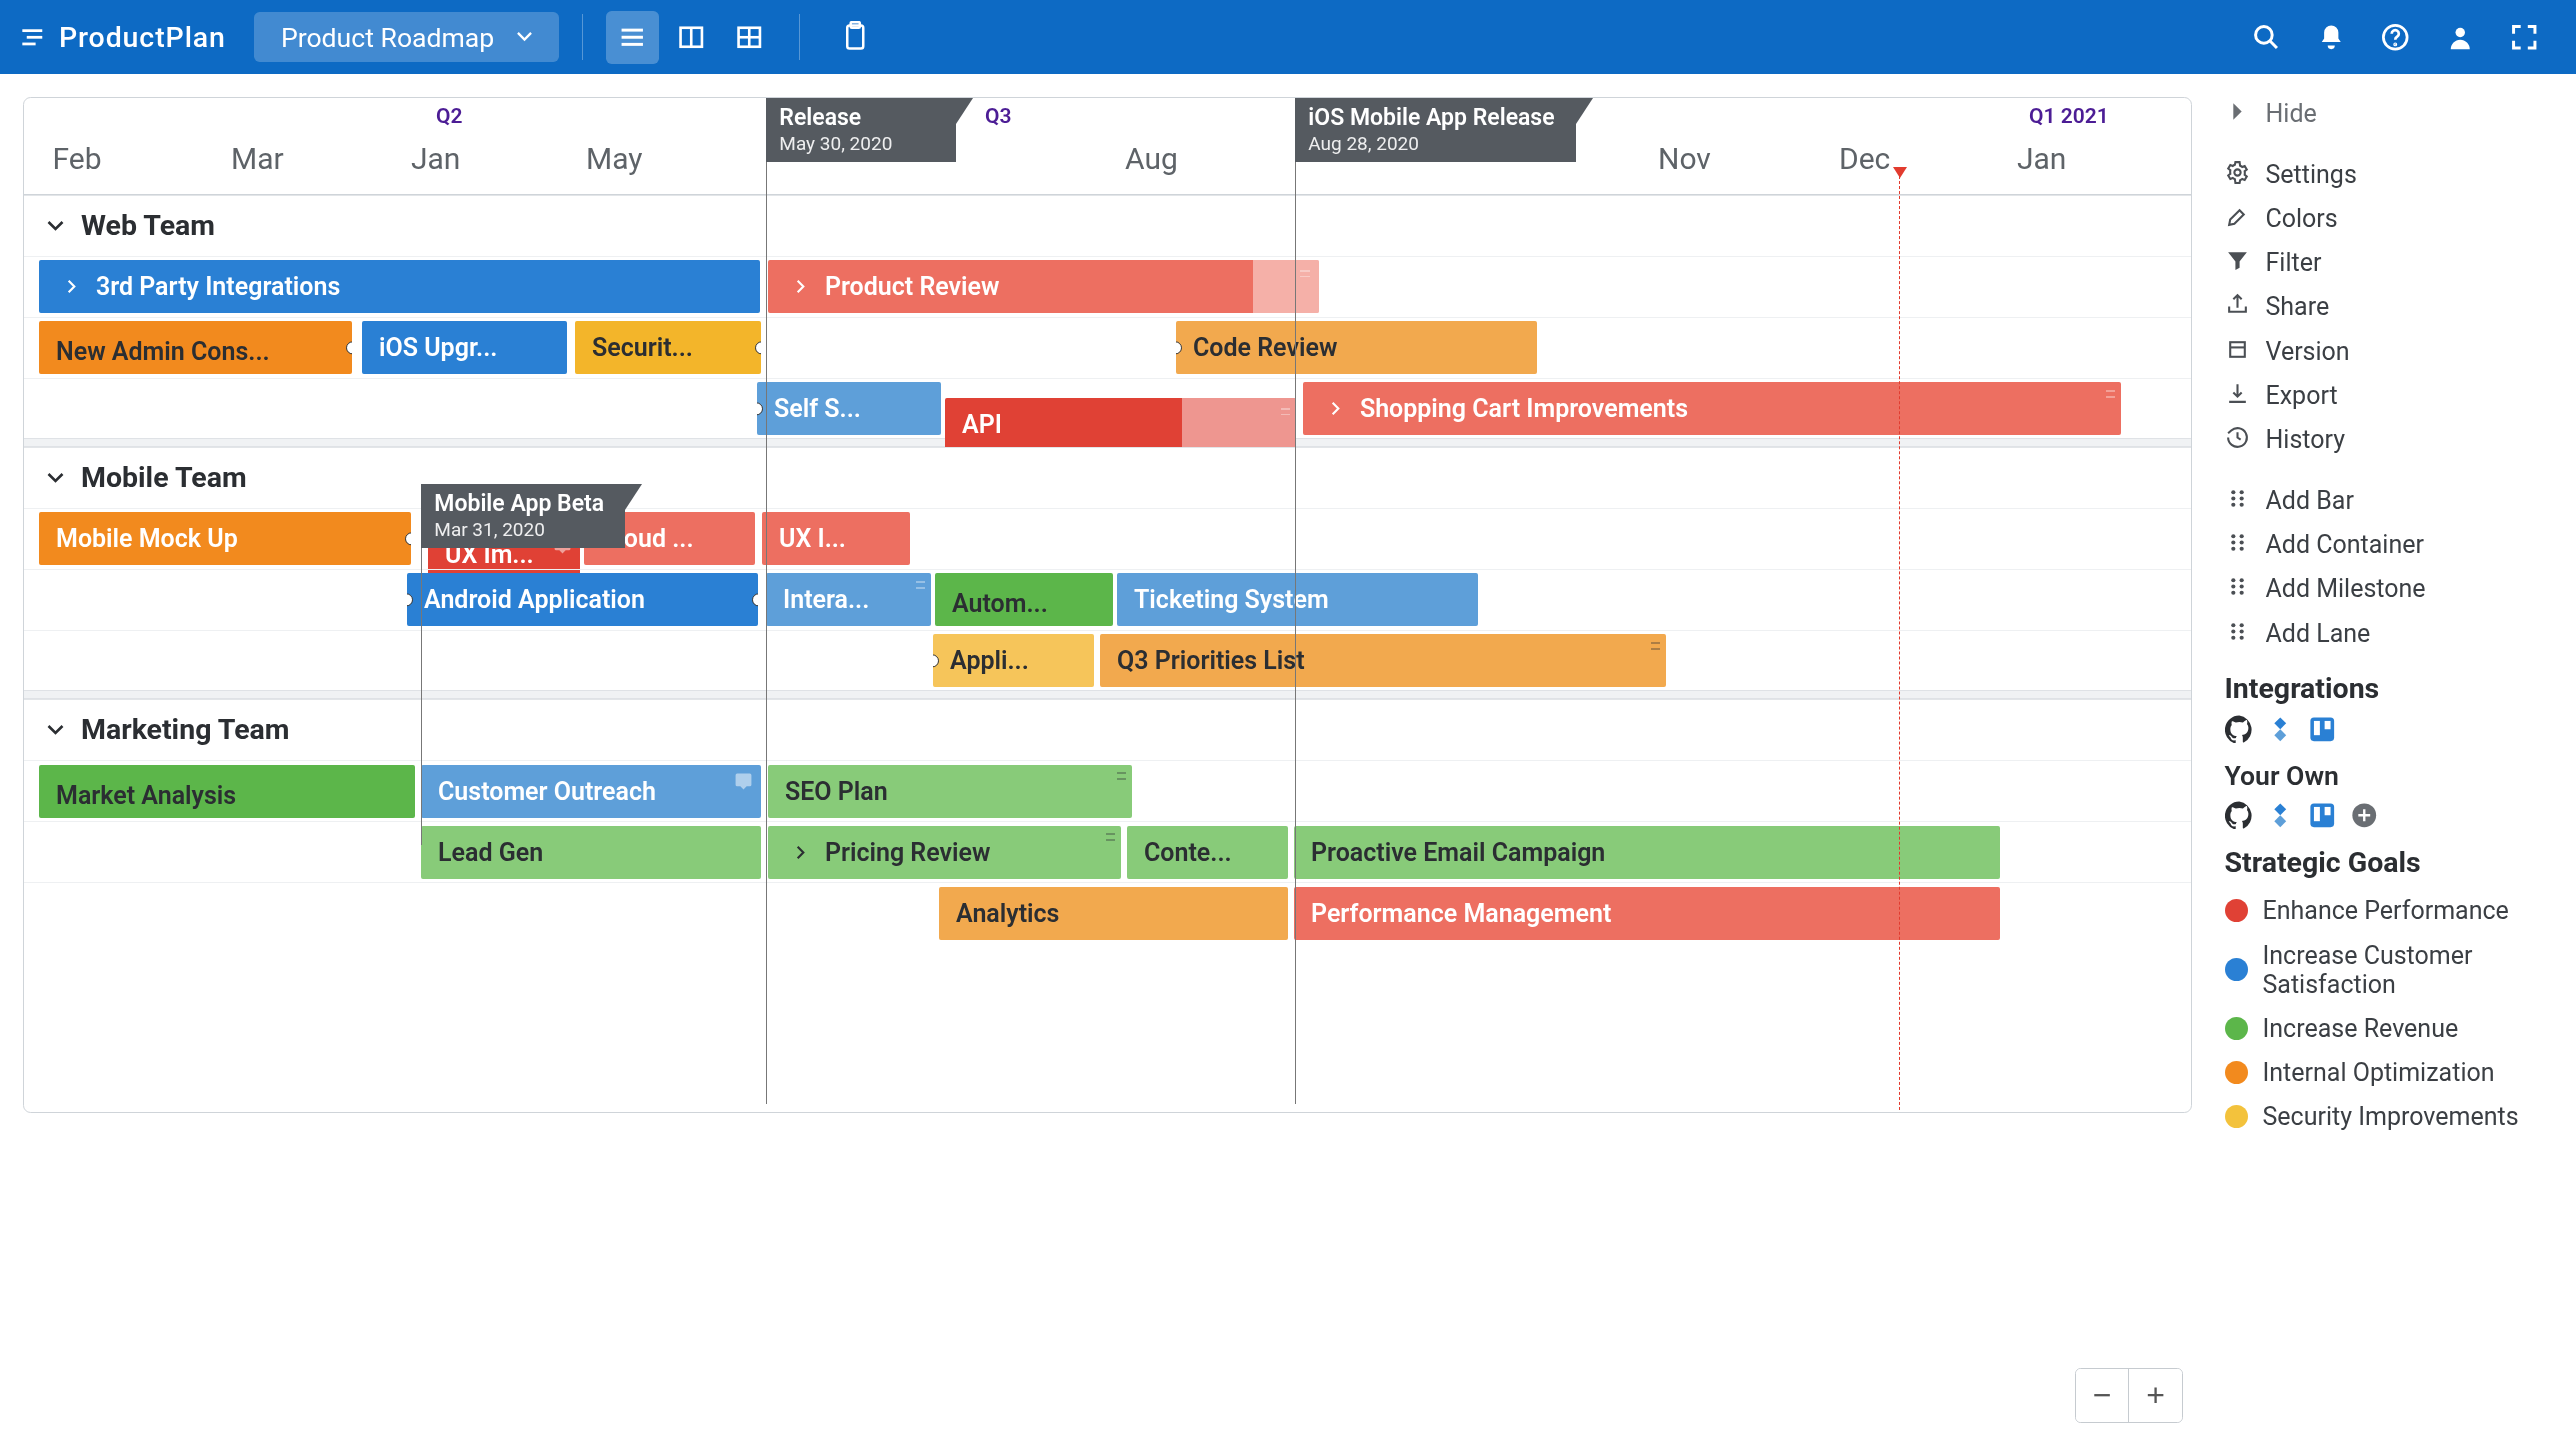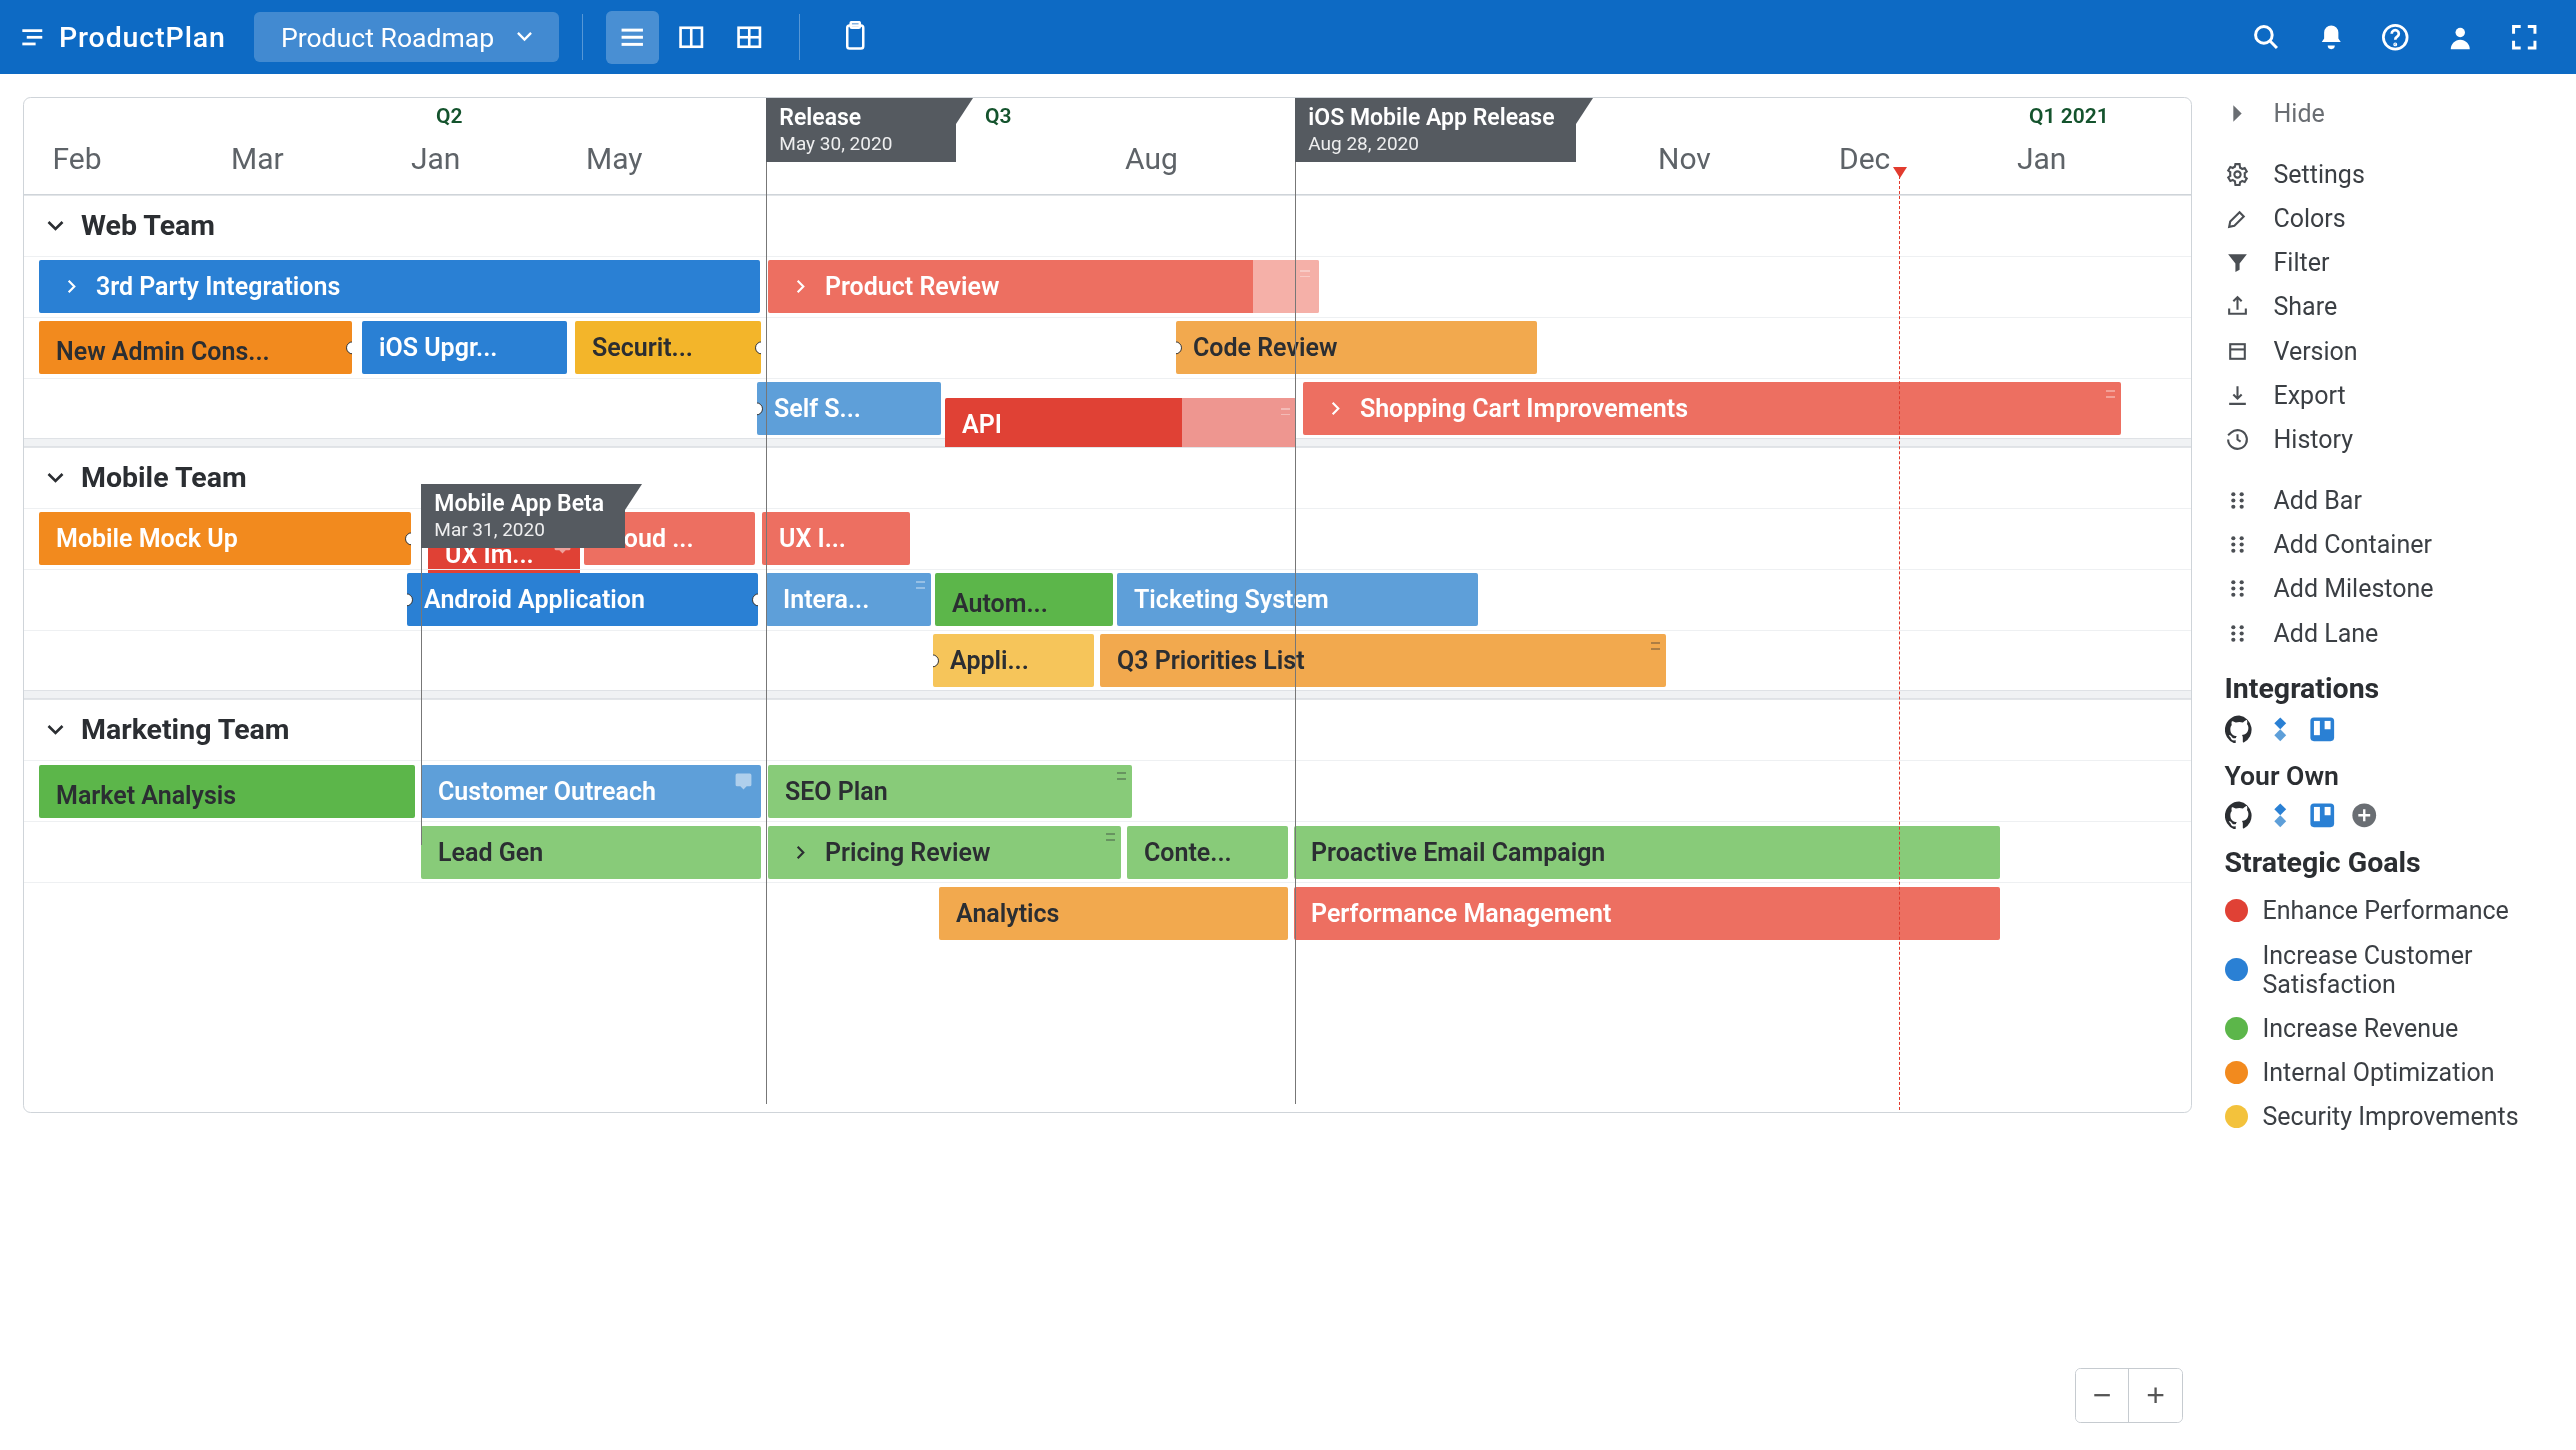--- a/index.html
+++ b/index.html
@@ -57,32 +57,32 @@
   overflow:hidden;
   height:1016px;
 }
 
 .side {
   width:361px;
   padding:17px 28.5px 17px 9.5px;
   font-size:25px;
   color:#3b3f44;
 }
-.side-line { display:flex; align-items:center; gap:24px; padding:7.6px 0; cursor:pointer; }
+.side-line { display:flex; gap:16px; padding:7.6px 0; cursor:pointer; }
 .side-line svg, .side-line .ico { width:25px; height:25px; flex-shrink:0; color:#4b4f54; }
 .side-hr { height:17px; }
 .side-hd { font-size:28.5px; font-weight:700; color:#2b2e32; margin:17px 0 9.5px; }
 .int-icons { display:flex; gap:13.3px; align-items:center; margin-bottom:9.5px;}
 .int-icons .ii { width:28.5px; height:28.5px; display:flex; align-items:center; justify-content:center; }
 .goal { display:flex; align-items:center; gap:15px; padding:7.6px 0; font-size:25px; color:#3b3f44; }
 .goal .dot { width:23px; height:23px; border-radius:50%; flex-shrink:0; }
 
 .tl-header { height:97px; position:relative; border-bottom:0.9px solid #cfd4d9; }
 .q-row { height:32px; position:relative; }
-.q-lbl { position:absolute; top:5.7px; font-size:21px; color:#14532d; font-weight:600; }
+.q-lbl { position:absolute; top:5.7px; font-size:21px; color:#4c1d95; font-weight:600; }
 .m-row { height:65px; position:relative; }
 .m-lbl { position:absolute; top:11.4px; font-size:30px; color:#5e6368; }
 
 .flag {
   position:absolute;
   top:0;
   background:#555a60;
   color:#fff;
   padding:5.7px 21px 7.6px 13.3px;
   font-size:21px;

